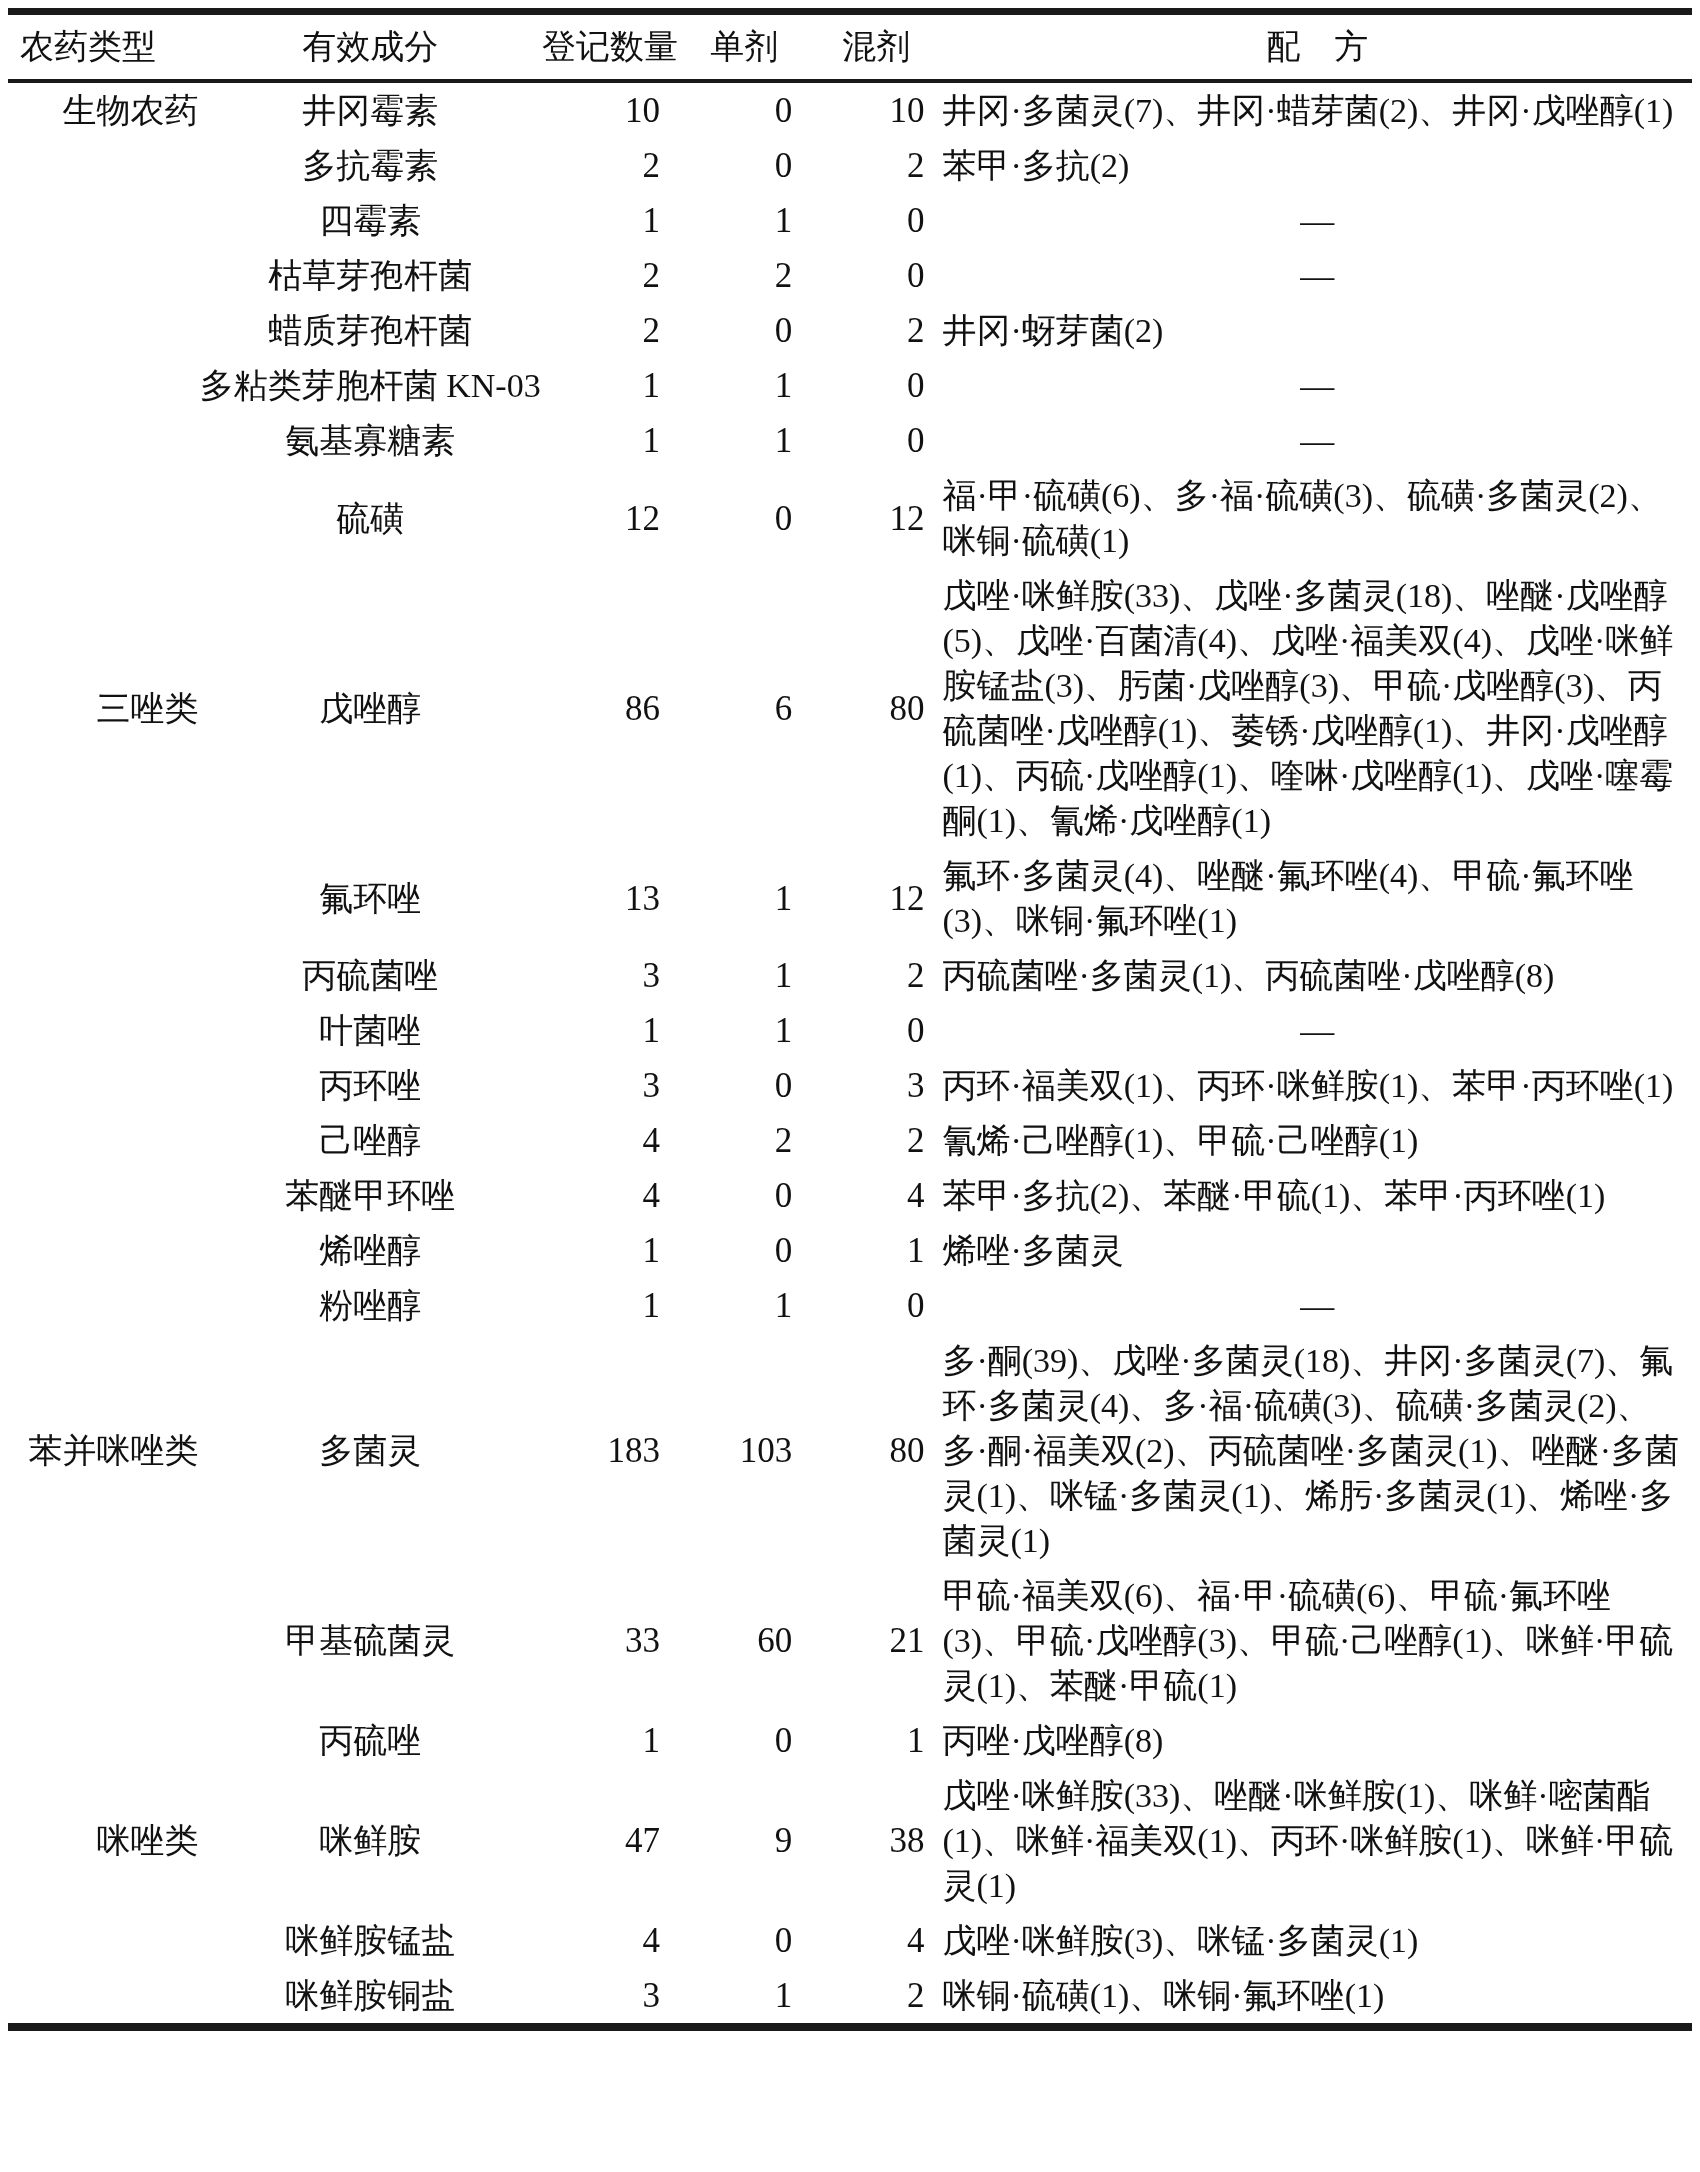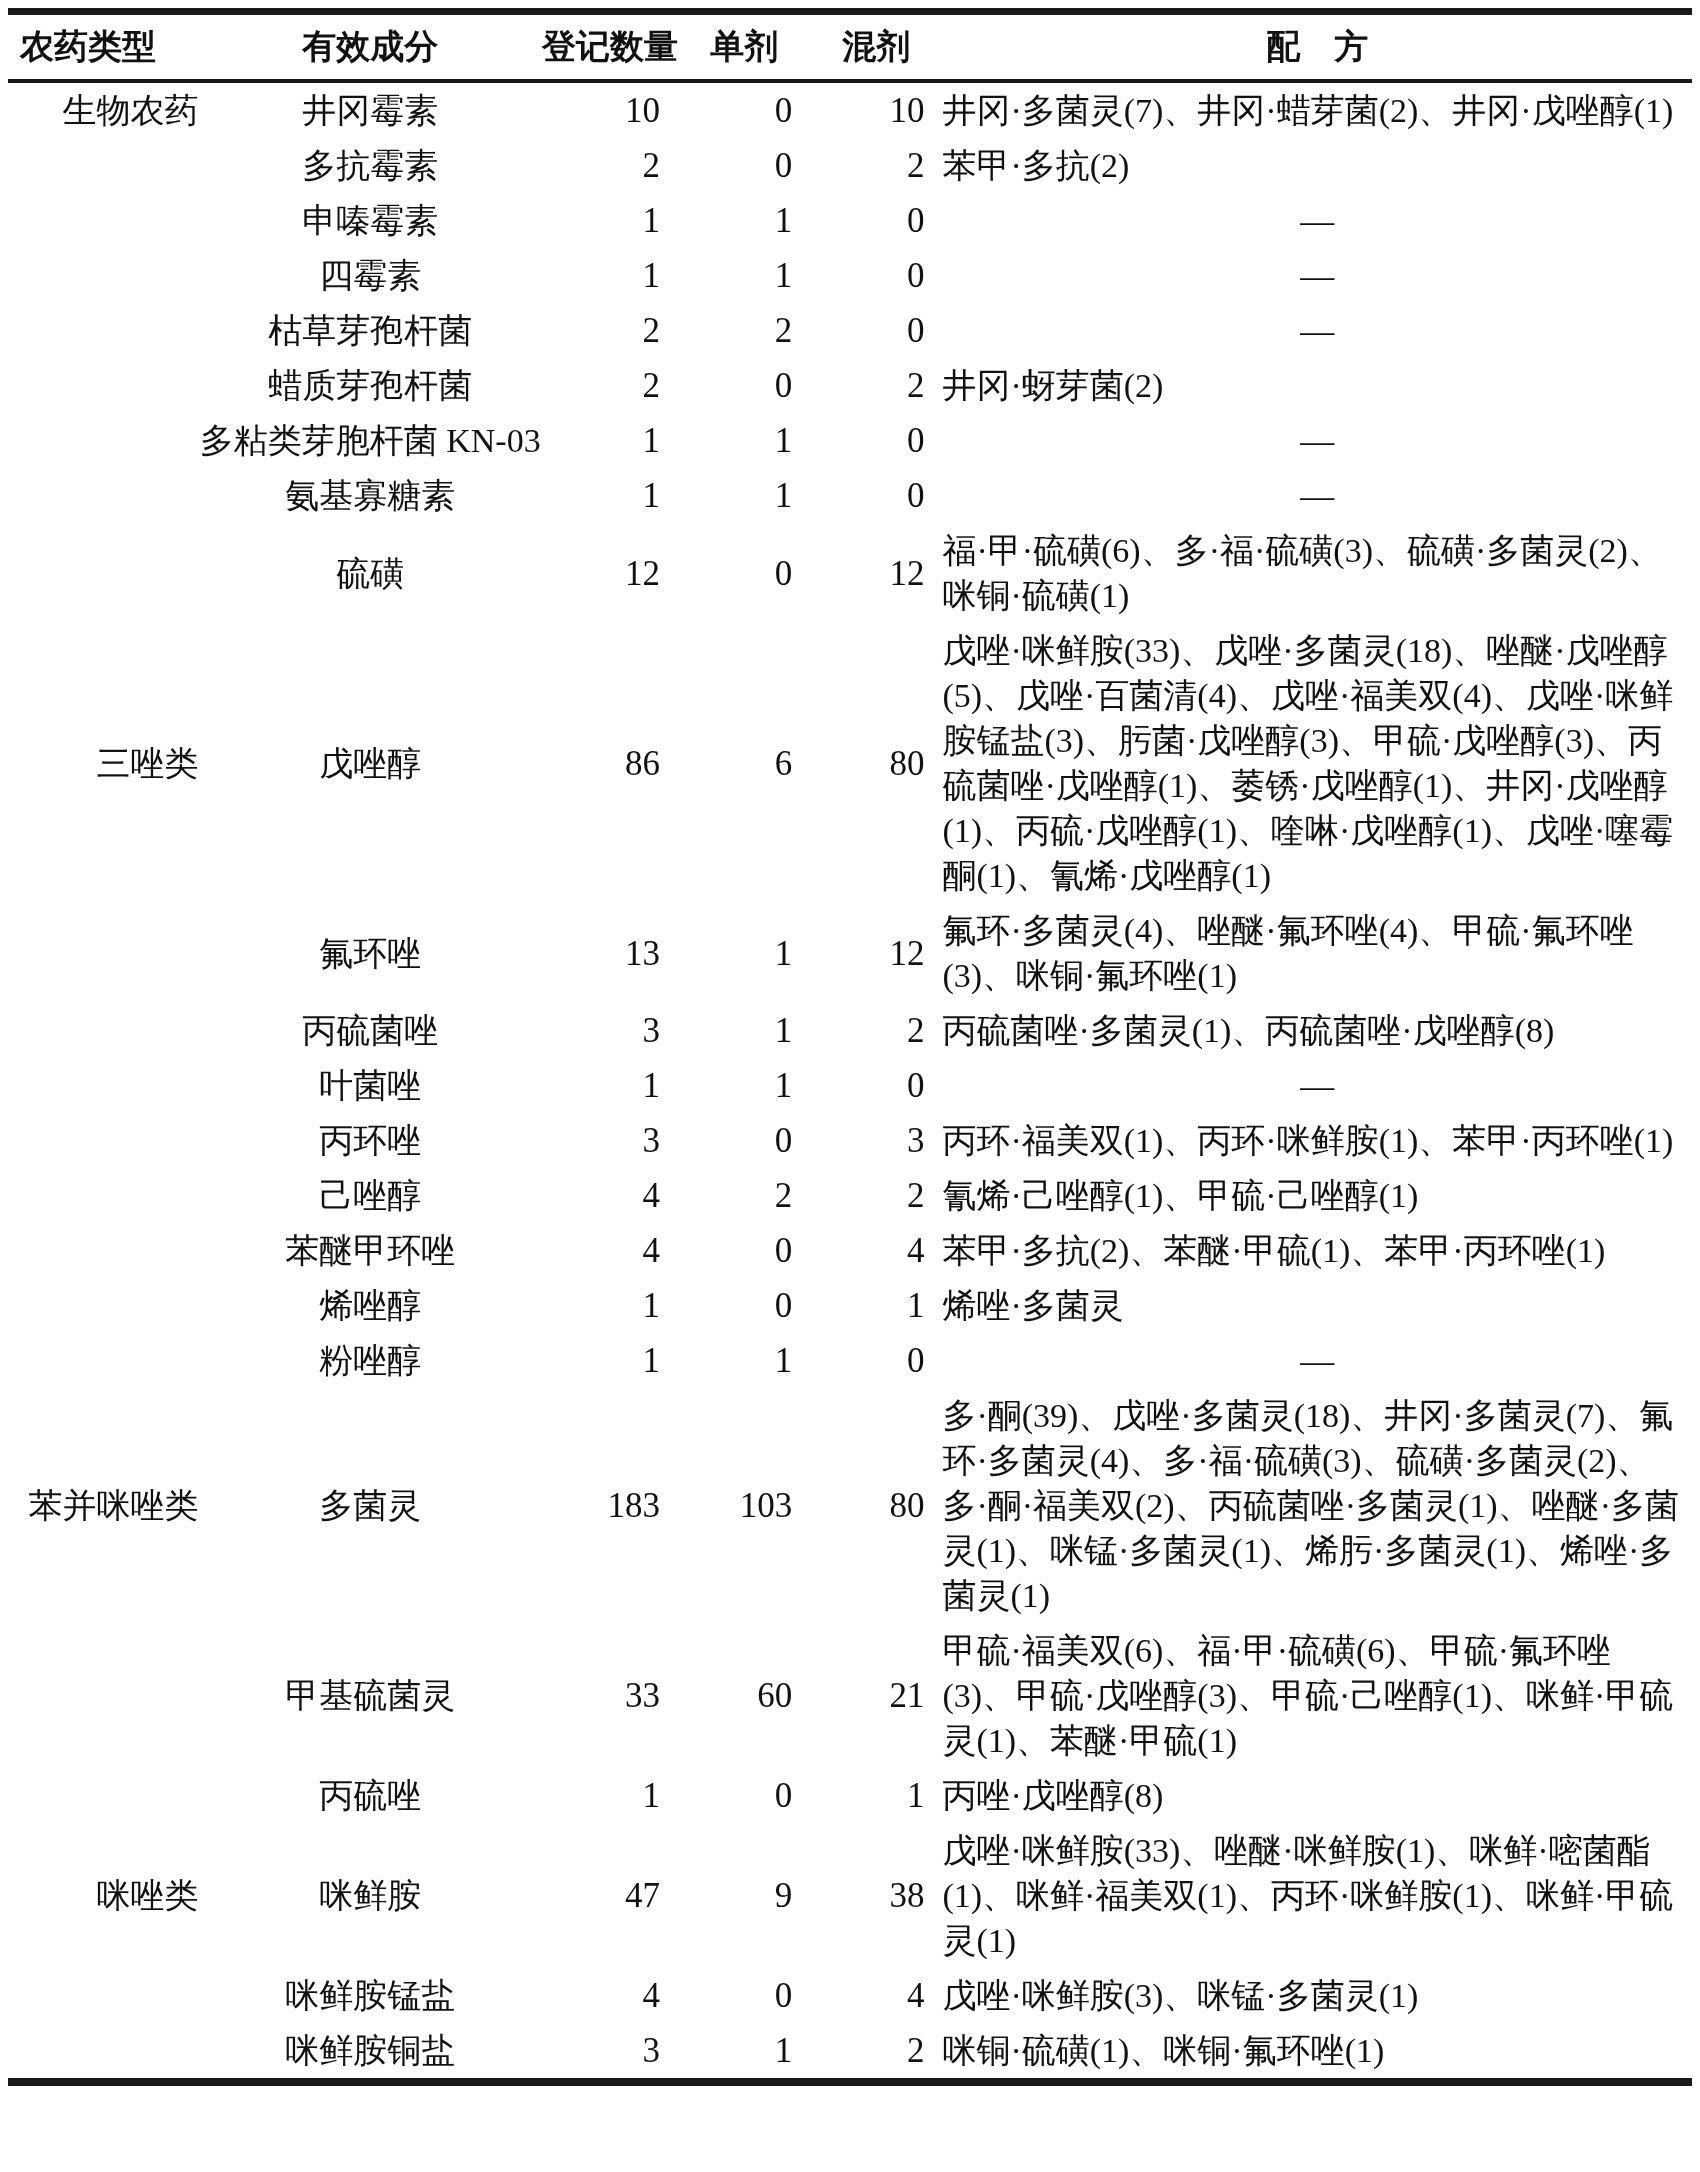--- a/index.html
+++ b/index.html
@@ -23,21 +23,21 @@
     border-bottom: 8.3px solid #1a1a1a;
   }
   col.c-cat      { width: 190px; }
   col.c-ing      { width: 343px; }
   col.c-reg      { width: 136px; }
   col.c-single   { width: 132px; }
   col.c-mixed    { width: 132px; }
   col.c-formula  { width: 749px; }
 
   thead th {
-    font-weight: bold;
+    font-weight: normal;
     font-size: 34px;
     line-height: 46px;
     padding: 9px 0;
     border-bottom: 4.1px solid #1a1a1a;
     text-align: center;
     white-space: nowrap;
   }
   thead th.left {
     text-align: left;
     padding-left: 11.6px;
@@ -106,28 +106,20 @@
       <tr>
         <td class="cat"></td>
         <td class="ing">多抗霉素</td>
         <td class="num">2</td>
         <td class="num">0</td>
         <td class="num">2</td>
         <td class="formula">苯甲·多抗(2)</td>
       </tr>
       <tr>
         <td class="cat"></td>
-        <td class="ing">申嗪霉素</td>
-        <td class="num">1</td>
-        <td class="num">1</td>
-        <td class="num">0</td>
-        <td class="formula dash">—</td>
-      </tr>
-      <tr>
-        <td class="cat"></td>
         <td class="ing">四霉素</td>
         <td class="num">1</td>
         <td class="num">1</td>
         <td class="num">0</td>
         <td class="formula dash">—</td>
       </tr>
       <tr>
         <td class="cat"></td>
         <td class="ing">枯草芽孢杆菌</td>
         <td class="num">2</td>

